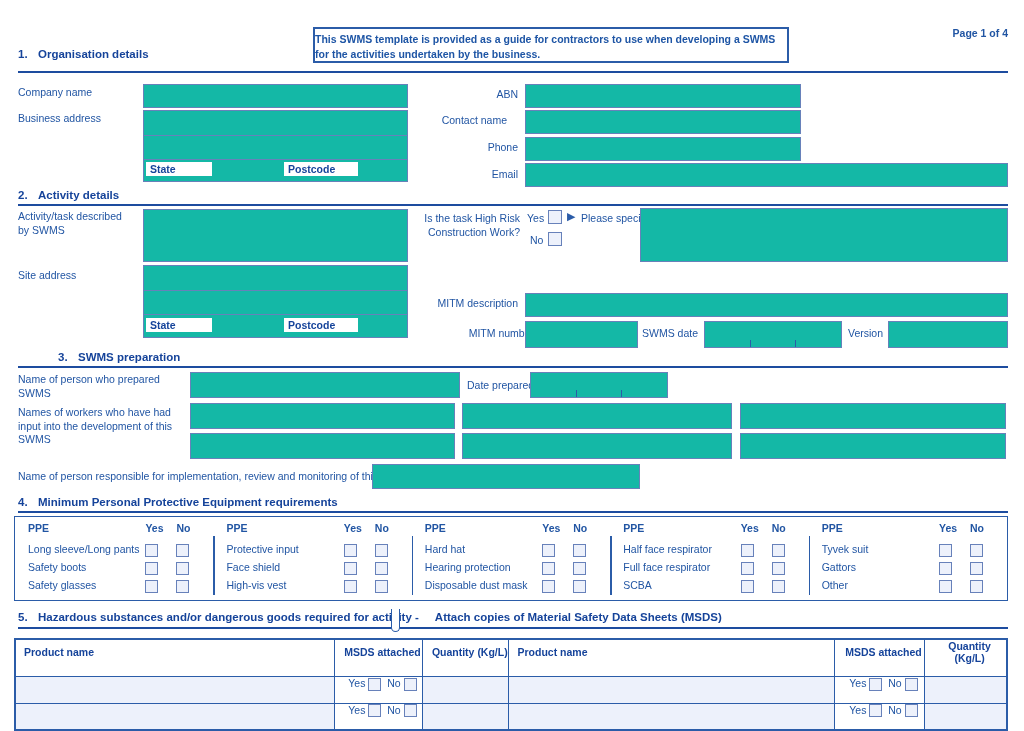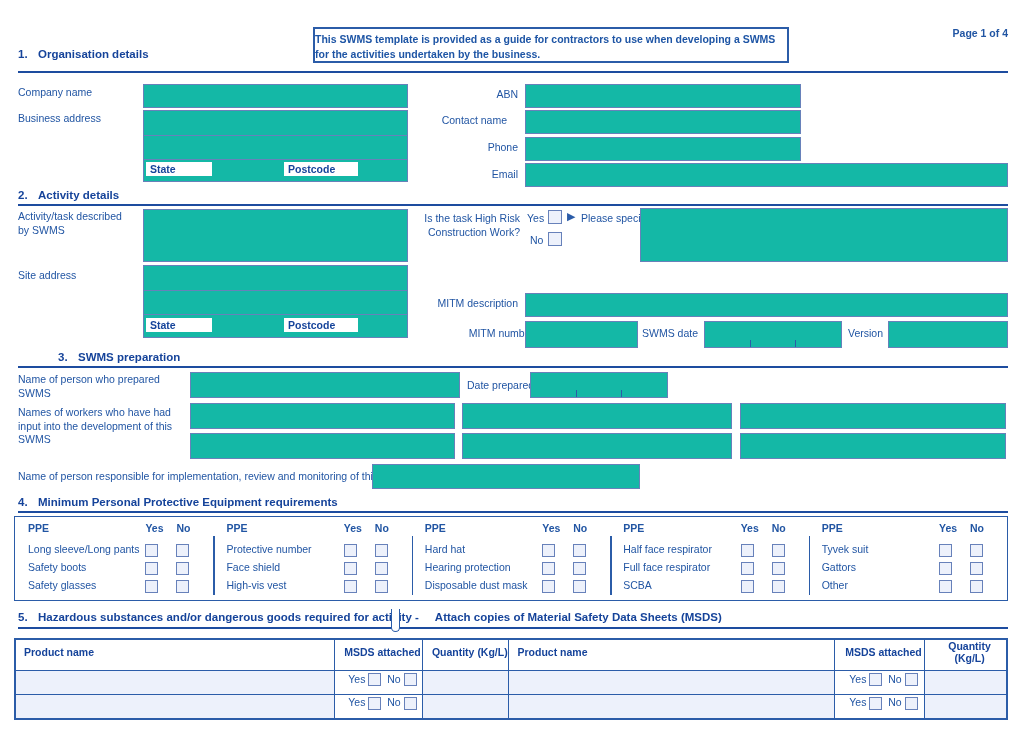--- a/index.html
+++ b/index.html
@@ -23,21 +23,21 @@
   .ppebox{border:1.5px solid #2b5ca8;display:flex;}
   .ppecol{flex:1 1 0;position:relative;padding:5px 6px 4px 13px;}
   .ppediv{position:absolute;left:0;top:19px;bottom:5px;width:1.5px;background:#2b5ca8;}
   .ppegrid{display:grid;grid-template-columns:1fr 31px 31px;align-items:center;}
   .pperow{height:22px;display:contents;}
   .ppehdr{height:19px;}
   .ppegrid .lbl{white-space:nowrap;}
   
   table.hz{border-collapse:collapse;table-layout:fixed;width:994px;}
   table.hz td{border:1px solid #2b5ca8;font-size:10.5px;color:#15439a;
-              height:24px;padding:0 0 6px 8px;box-sizing:border-box;}
+              height:24px;padding:0 0 12px 8px;box-sizing:border-box;}
   table.hz{border:2px solid #2b5ca8;}
   td.shade{background:#edf1fb;}
   td.ctr{text-align:center;padding:0;}
   .msdscell{white-space:nowrap;}
   .msdscell .lbl{font-weight:normal;}
   .note{border:2px solid #2b5ca8;color:#1e55a5;font-size:10.5px;
         font-weight:bold;line-height:1.45;padding:3px 0;}
   .uglyph{border:1.5px solid #2b5ca8;border-top:none;border-radius:0 0 5px 5px;
           background:#fff;}
 </style>
@@ -158,21 +158,21 @@
         <div class="pperow"><div class="lbl">Safety glasses</div><div><span class="cb"></span></div><div><span class="cb"></span></div></div>
       </div>
     </div>
 
     <div class="ppecol">
       <div class="ppediv"></div>
       <div class="ppegrid">
         <div class="ppehdr lbl b">PPE</div>
         <div class="ppehdr lbl b">Yes</div>
         <div class="ppehdr lbl b">No</div>
-        <div class="pperow"><div class="lbl">Protective number</div><div><span class="cb"></span></div><div><span class="cb"></span></div></div>
+        <div class="pperow"><div class="lbl">Protective input</div><div><span class="cb"></span></div><div><span class="cb"></span></div></div>
         <div class="pperow"><div class="lbl">Face shield</div><div><span class="cb"></span></div><div><span class="cb"></span></div></div>
         <div class="pperow"><div class="lbl">High-vis vest</div><div><span class="cb"></span></div><div><span class="cb"></span></div></div>
       </div>
     </div>
 
     <div class="ppecol">
       <div class="ppediv"></div>
       <div class="ppegrid">
         <div class="ppehdr lbl b">PPE</div>
         <div class="ppehdr lbl b">Yes</div>

